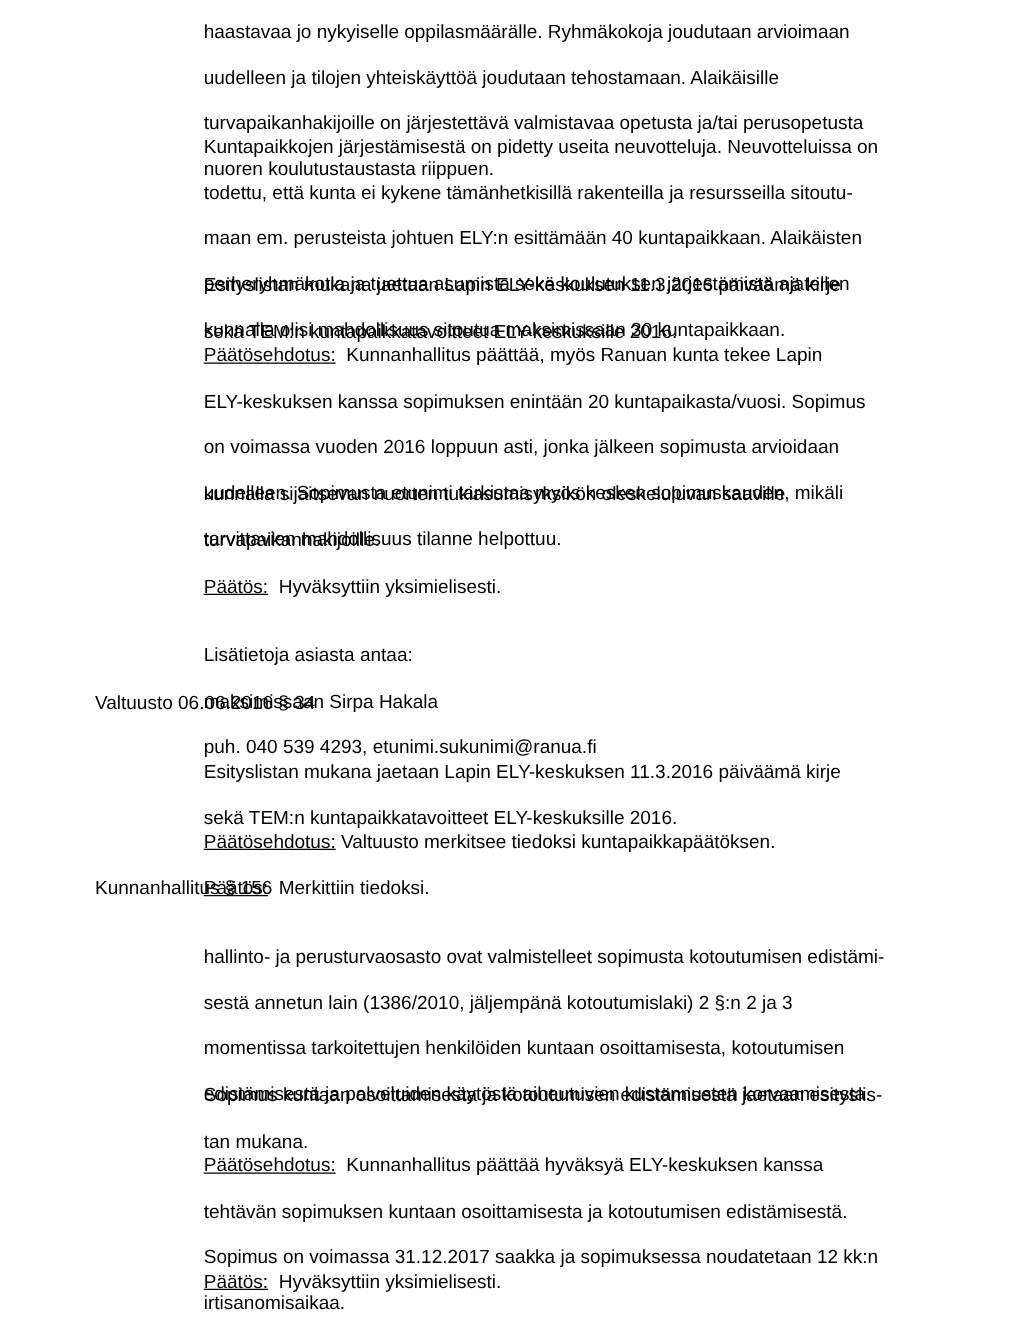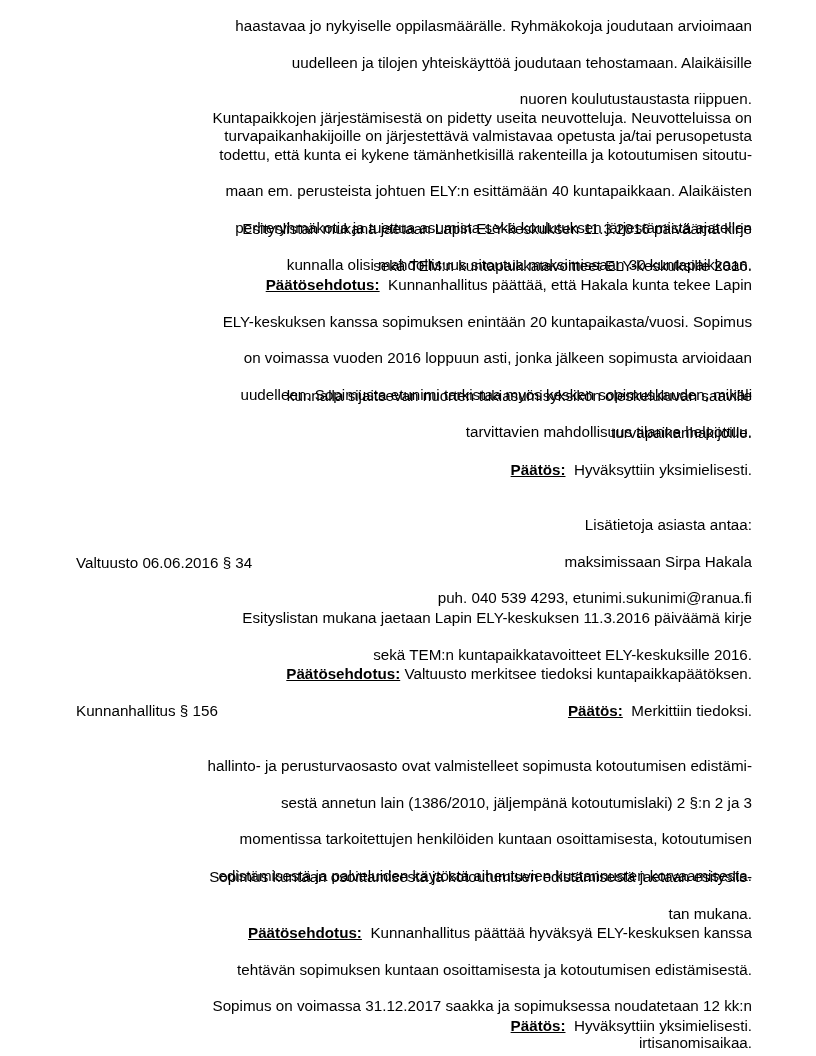--- a/index.html
+++ b/index.html
@@ -1,47 +1,47 @@
 <!DOCTYPE html>
 <html><head>
 <meta charset="utf-8">
 <style>
   html, body { margin: 0; padding: 0; background: #ffffff; }
   body { width: 816px; height: 1056px; position: relative; overflow: hidden;
          font-family: "Liberation Sans", sans-serif; font-size: 15.2px; color: #000; }
-  .blk { position: absolute; left: 152px; width: 600px; line-height: 18.3px; white-space: pre-line; text-align: right; }
+  .blk { position: absolute; left: 163px; width: 600px; line-height: 18.3px; white-space: pre-line; }
   .hdr { position: absolute; left: 76px; line-height: 18.3px; white-space: nowrap; }
-  .lbl { font-weight: bold; text-decoration: underline; }
+  .lbl { font-weight: normal; text-decoration: underline; }
   .line { display: block; white-space: nowrap; }
 </style>
 </head>
 <body>
 
 <div class="blk" style="top:-1px">
   <span class="line">haastavaa jo nykyiselle oppilasmäärälle. Ryhmäkokoja joudutaan arvioimaan</span>
   <span class="line">uudelleen ja tilojen yhteiskäyttöä joudutaan tehostamaan. Alaikäisille</span>
+  <span class="line">turvapaikanhakijoille on järjestettävä valmistavaa opetusta ja/tai perusopetusta</span>
   <span class="line">nuoren koulutustaustasta riippuen.</span>
-  <span class="line">turvapaikanhakijoille on järjestettävä valmistavaa opetusta ja/tai perusopetusta</span>
 </div>
 
 <div class="blk" style="top:91px">
   <span class="line">Kuntapaikkojen järjestämisestä on pidetty useita neuvotteluja. Neuvotteluissa on</span>
-  <span class="line">todettu, että kunta ei kykene tämänhetkisillä rakenteilla ja kotoutumisen sitoutu-</span>
+  <span class="line">todettu, että kunta ei kykene tämänhetkisillä rakenteilla ja resursseilla sitoutu-</span>
   <span class="line">maan em. perusteista johtuen ELY:n esittämään 40 kuntapaikkaan. Alaikäisten</span>
   <span class="line">perheryhmäkotia ja tuettua asumista sekä koulutuksen järjestämistä ajatellen</span>
   <span class="line">kunnalla olisi mahdollisuus sitoutua maksimissaan 30 kuntapaikkaan.</span>
 </div>
 
 <div class="blk" style="top:202px">
   <span class="line">Esityslistan mukana jaetaan Lapin ELY-keskuksen 11.3.2016 päiväämä kirje</span>
   <span class="line">sekä TEM:n kuntapaikkatavoitteet ELY-keskuksille 2016.</span>
 </div>
 
 <div class="blk" style="top:258px">
-  <span class="line"><span class="lbl">Päätösehdotus:</span>&nbsp;&nbsp;<span>Kunnanhallitus päättää, että Hakala kunta tekee Lapin</span></span>
+  <span class="line"><span class="lbl">Päätösehdotus:</span>&nbsp;&nbsp;<span>Kunnanhallitus päättää, myös Ranuan kunta tekee Lapin</span></span>
   <span class="line">ELY-keskuksen kanssa sopimuksen enintään 20 kuntapaikasta/vuosi. Sopimus</span>
   <span class="line">on voimassa vuoden 2016 loppuun asti, jonka jälkeen sopimusta arvioidaan</span>
   <span class="line">uudelleen. Sopimusta etunimi tarkistaa myös kesken sopimuskauden, mikäli</span>
   <span class="line">tarvittavien mahdollisuus tilanne helpottuu.</span>
 </div>
 
 <div class="blk" style="top:369px">
   <span class="line">kunnalla sijaitsevan nuorten tukiasumisyksikön oleskeluluvan saaville</span>
   <span class="line">turvapaikanhakijoille.</span>
 </div>

